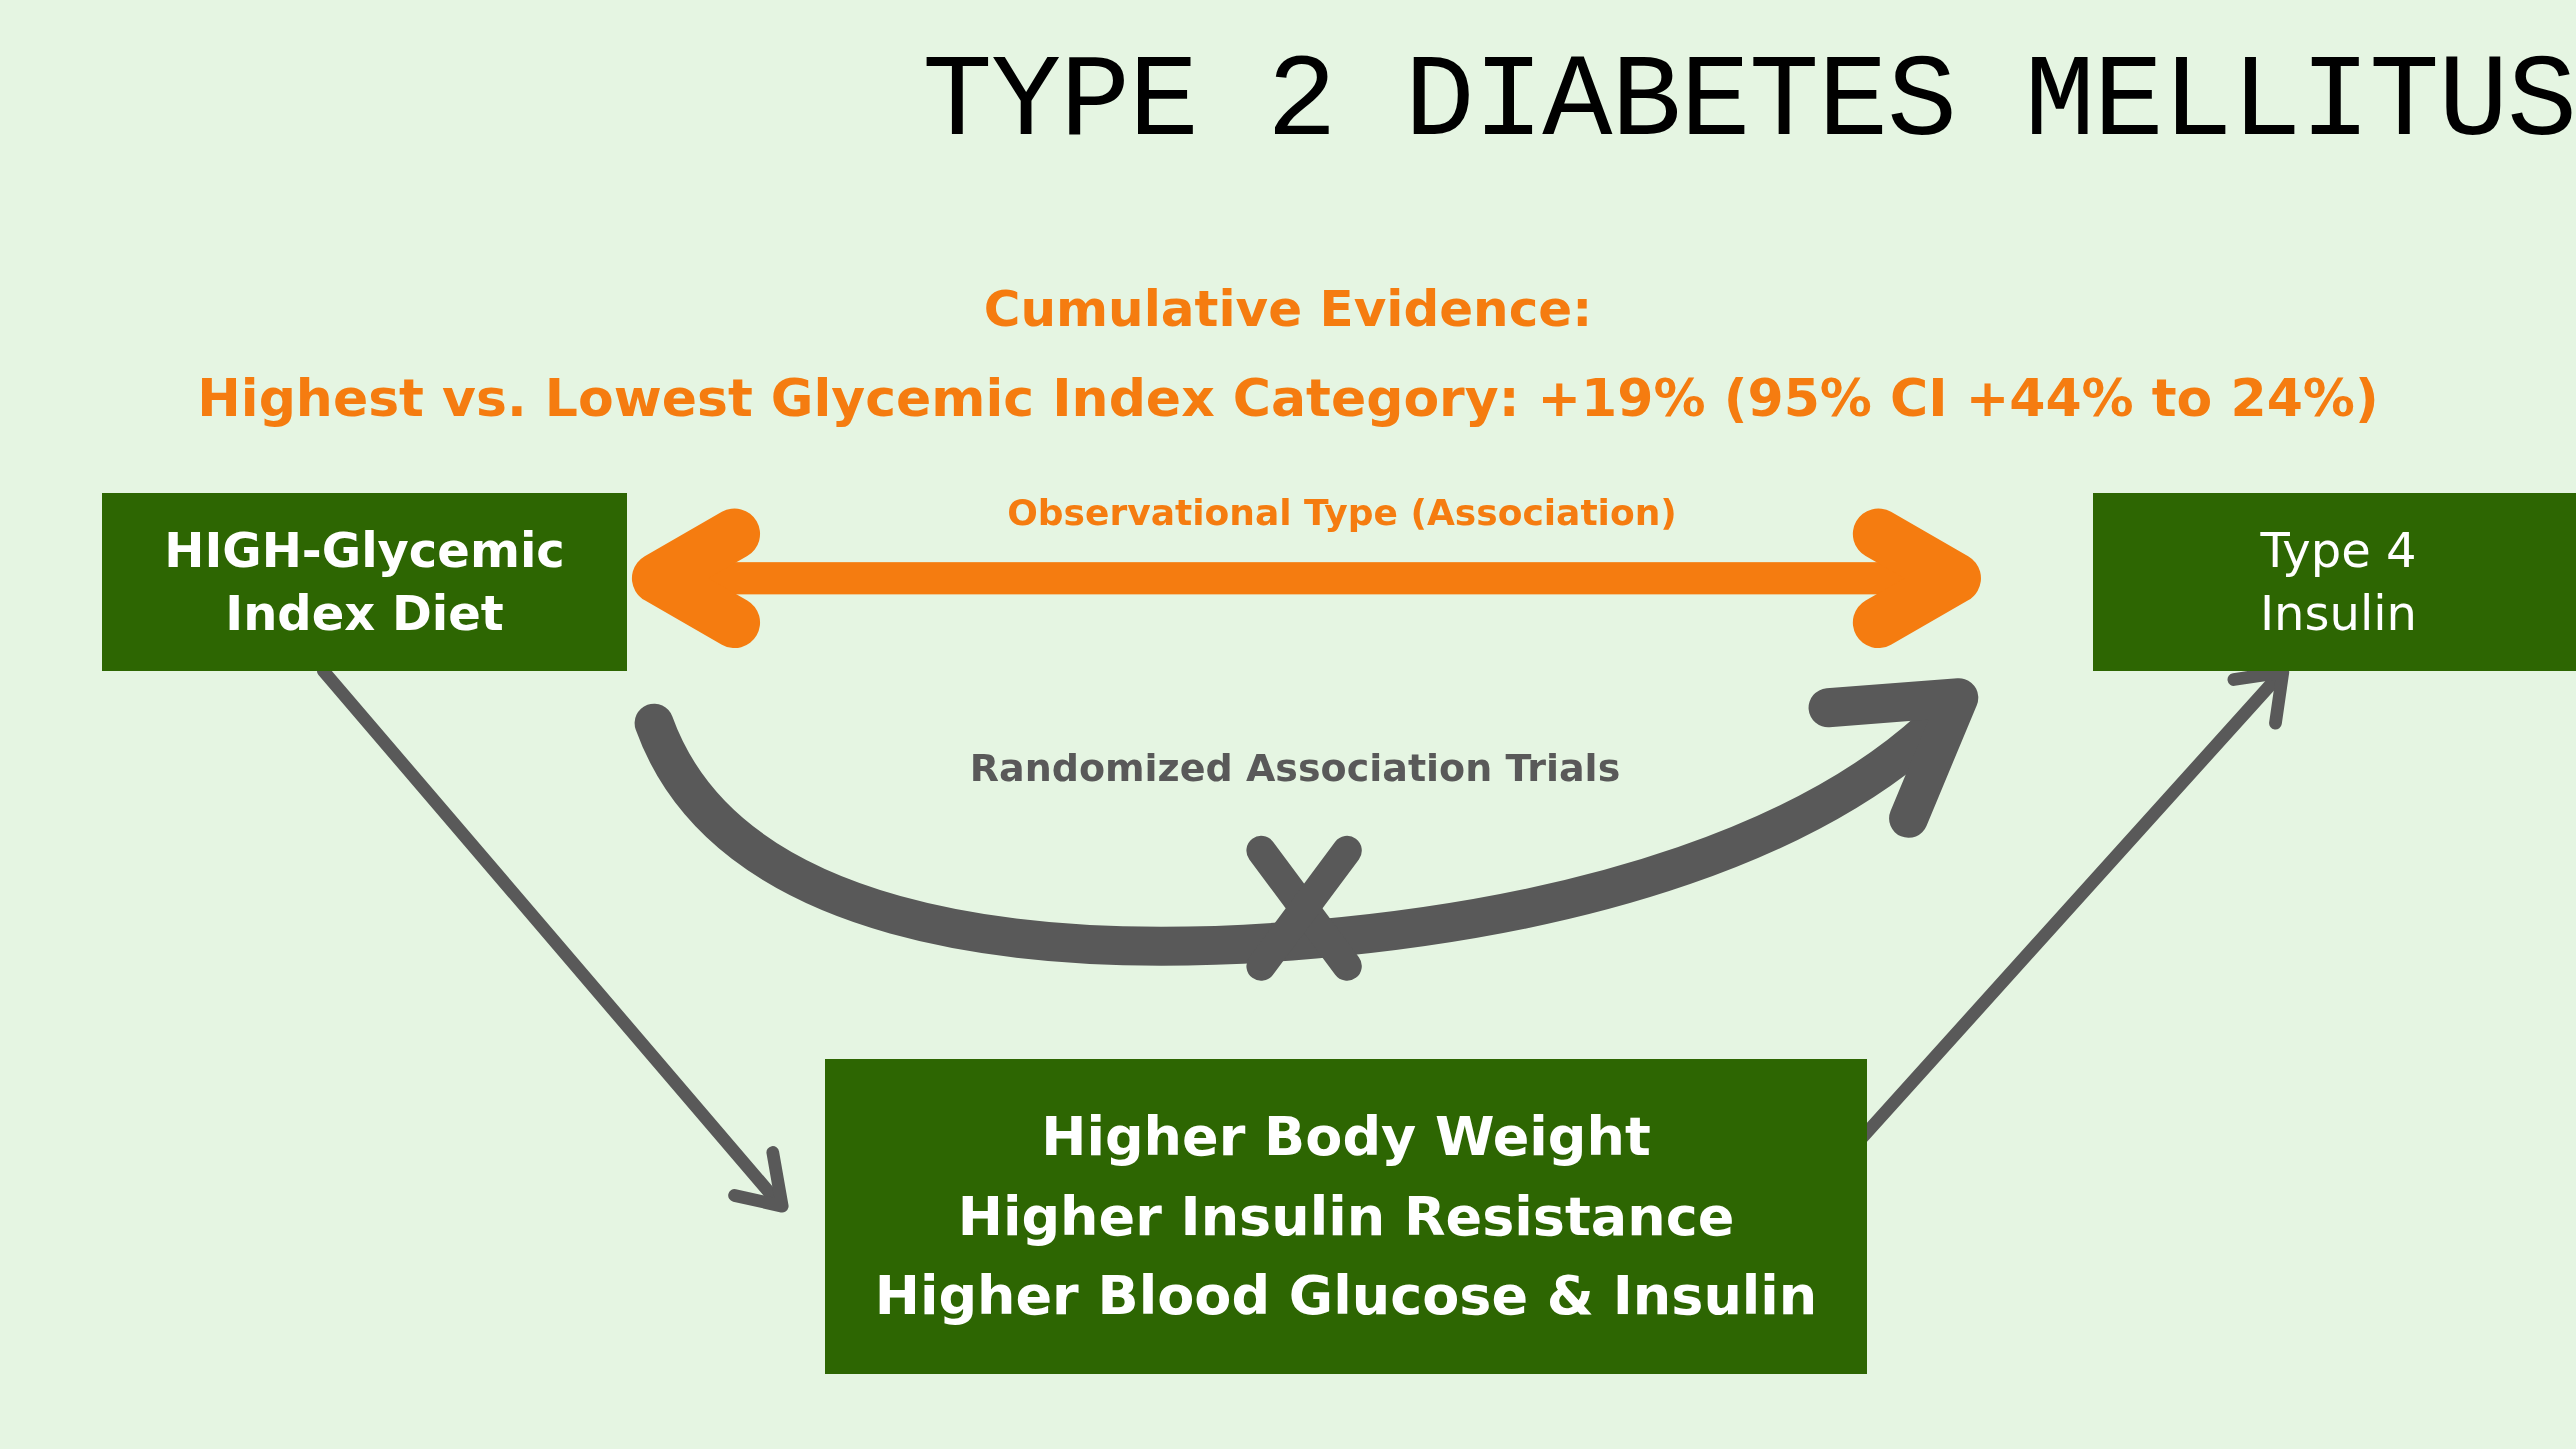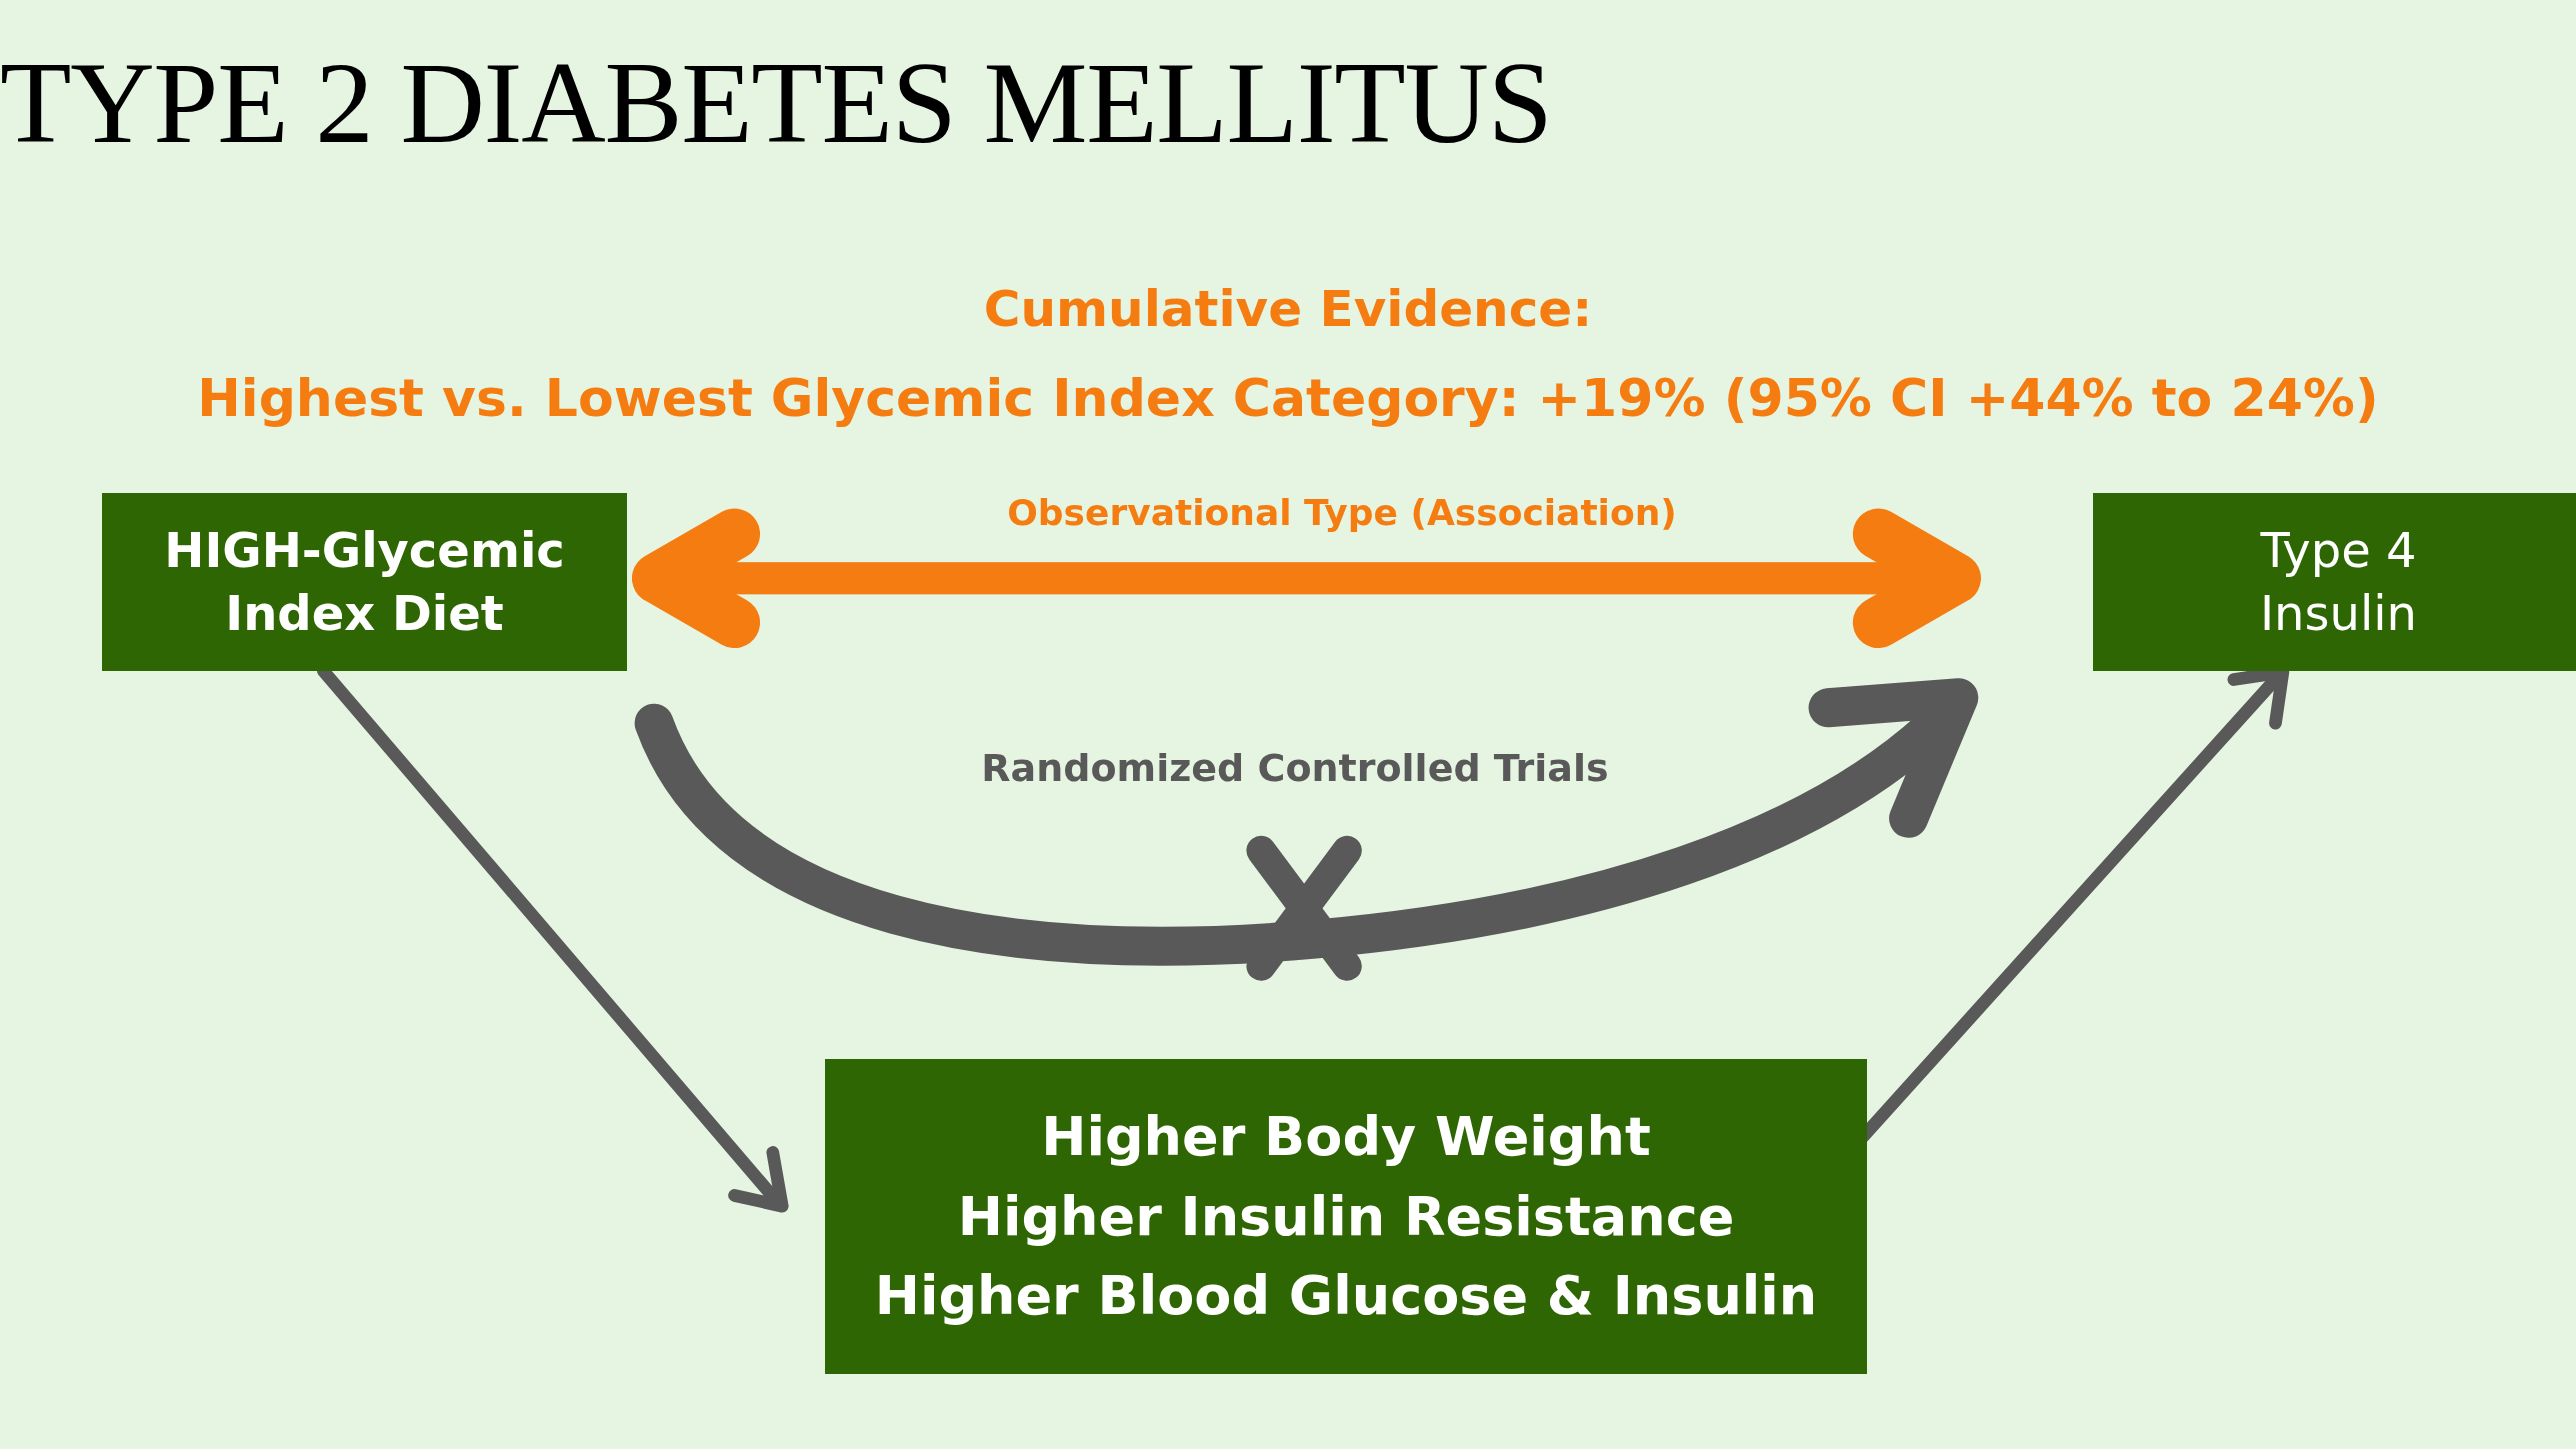--- a/index.html
+++ b/index.html
@@ -15,22 +15,22 @@
     overflow: hidden;
     font-family: "DejaVu Sans", sans-serif;
   }
 
   
   #title {
     position: absolute;
     left: 0;
     top: 42px;
     width: 2576px;
-    text-align: left;
-    font-family: Liberation Serif, serif;
+    text-align: right;
+    font-family: Liberation Mono, monospace;
     font-size: 117px;
     font-weight: 400;
     letter-spacing: -1.3px;
     color: #000000;
     line-height: 1.05;
     white-space: nowrap;
   }
 
   
   .orange-head {
@@ -147,21 +147,21 @@
     </g>
 
     <g>
       <line x1="2682" y1="1800" x2="3398" y2="1006" stroke="#595959" stroke-width="19" stroke-linecap="round"></line>
       <path d="M 3330 1013 L 3403 1002 L 3392 1078" fill="none" stroke="#595959" stroke-width="19" stroke-linecap="round" stroke-linejoin="round"></path>
     </g>
   </svg>
 
   <div id="label-observational" class="arrow-label">Observational Type (Association)</div>
 
-  <div id="label-rct" class="arrow-label">Randomized Controlled Trials</div>
+  <div id="label-rct" class="arrow-label">Randomized Association Trials</div>
 
   <div id="box-high-gi" class="green-box">
     <div class="bl">HIGH-Glycemic</div>
     <div class="bl">Index Diet</div>
   </div>
 
   <div id="box-t2d" class="green-box">
     <div class="bl">Type 4</div>
     <div class="bl">Insulin</div>
   </div>

